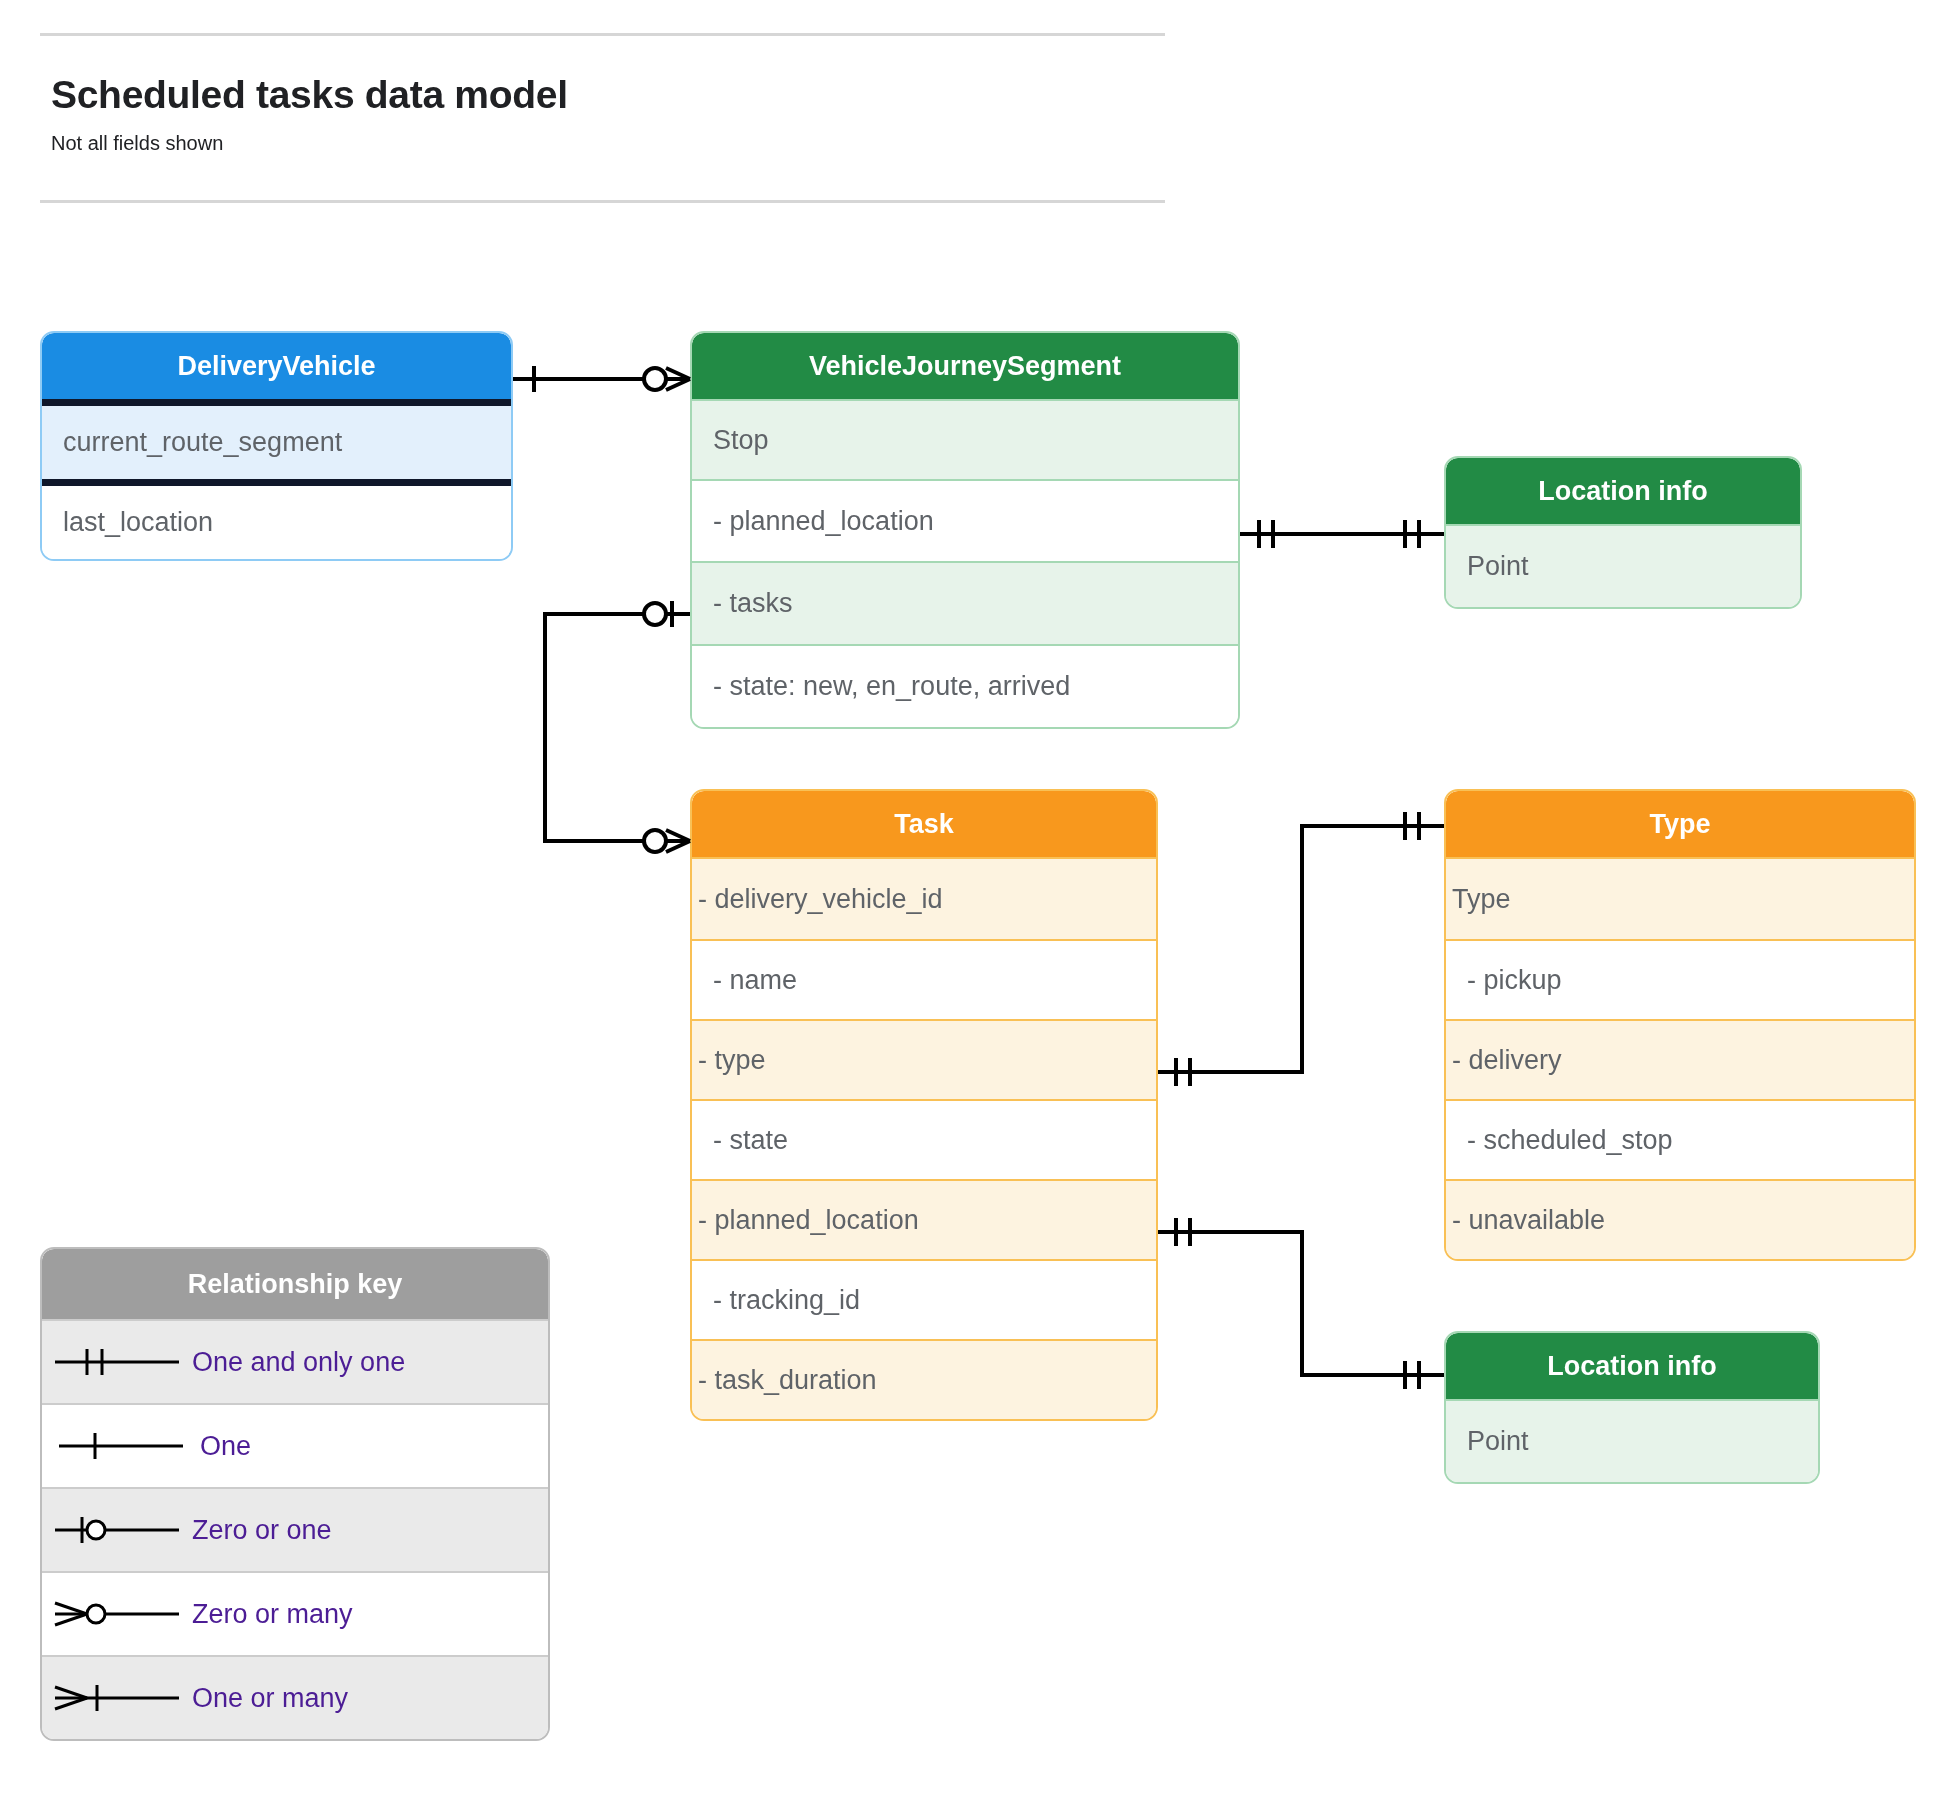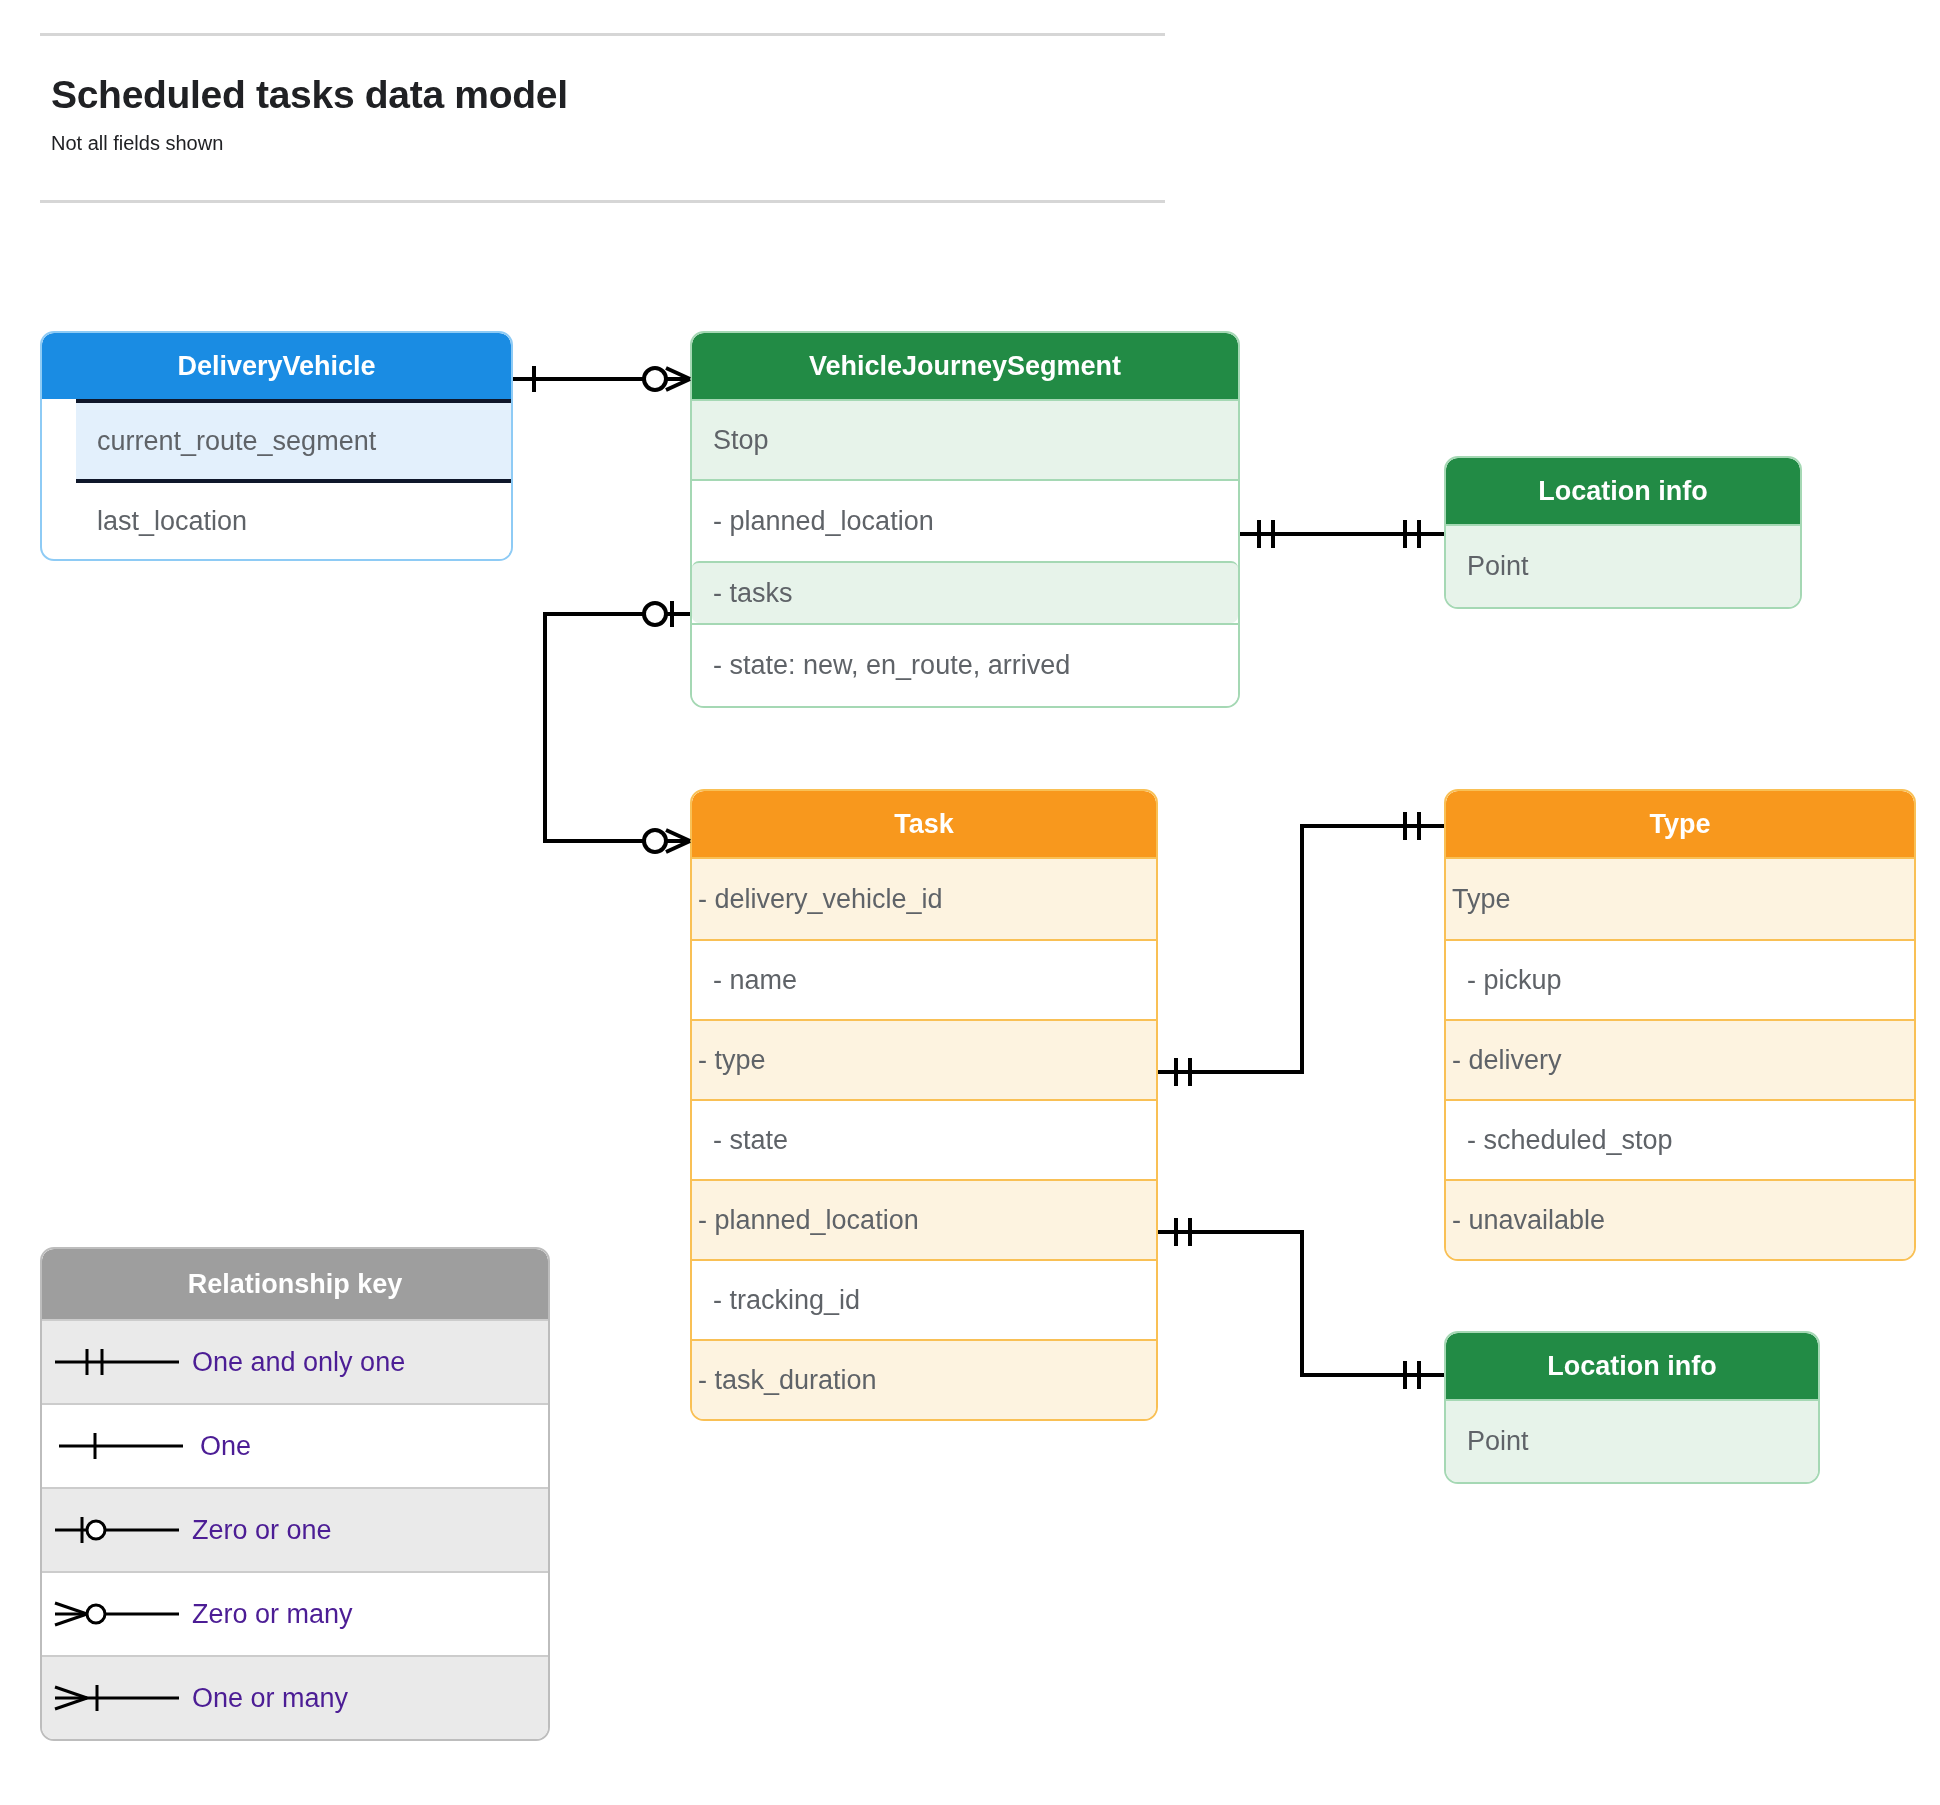--- a/index.html
+++ b/index.html
@@ -77,21 +77,21 @@
     align-items: center;
     font-size: 27px;
     color: #5f6368;
     padding-left: 21px;
     white-space: nowrap;
   }
 
   
   .e-blue { border: 2px solid #8ecbf5; }
   .e-blue .ehead { background: #1a8ce3; border-radius: 12px 12px 0 0; }
-  .e-blue .erow { border-top: 4px solid #0f172a; margin-left: 34px; }
+  .e-blue .erow { border-top: 7px solid #0f172a; }
   .e-blue .erow.tint { background: #e3f0fc; }
   .e-blue .erow.plain { background: #ffffff; }
 
   
   .e-green { border: 2px solid #a5d8b4; }
   .e-green .ehead { background: #228b45; border-radius: 12px 12px 0 0; }
   .e-green .erow { border-top: 2px solid #a5d8b4; }
   .e-green .erow.tint { background: #e7f3ea; }
   .e-green .erow.plain { background: #ffffff; }
 
@@ -141,21 +141,21 @@
   <div class="entity e-blue" style="left:40px; top:331px; width:473px;">
     <div class="ehead" style="height:66px;">DeliveryVehicle</div>
     <div class="erow tint" style="height:80px;">current_route_segment</div>
     <div class="erow plain" style="height:80px;">last_location</div>
   </div>
 
   <div class="entity e-green" style="left:690px; top:331px; width:550px;">
     <div class="ehead" style="height:66px;">VehicleJourneySegment</div>
     <div class="erow tint" style="height:80px;">Stop</div>
     <div class="erow plain" style="height:82px;">-  planned_location</div>
-    <div class="erow tint" style="height:62px;border-radius:7px;">- tasks</div>
+    <div class="erow tint" style="height:83px;">- tasks</div>
     <div class="erow plain" style="height:83px;">- state: new, en_route, arrived</div>
   </div>
 
   <div class="entity e-green" style="left:1444px; top:456px; width:358px;">
     <div class="ehead" style="height:66px;">Location info</div>
     <div class="erow tint" style="height:83px;">Point</div>
   </div>
 
   <div class="entity e-orange" style="left:690px; top:789px; width:468px;">
     <div class="ehead" style="height:66px;">Task</div>

